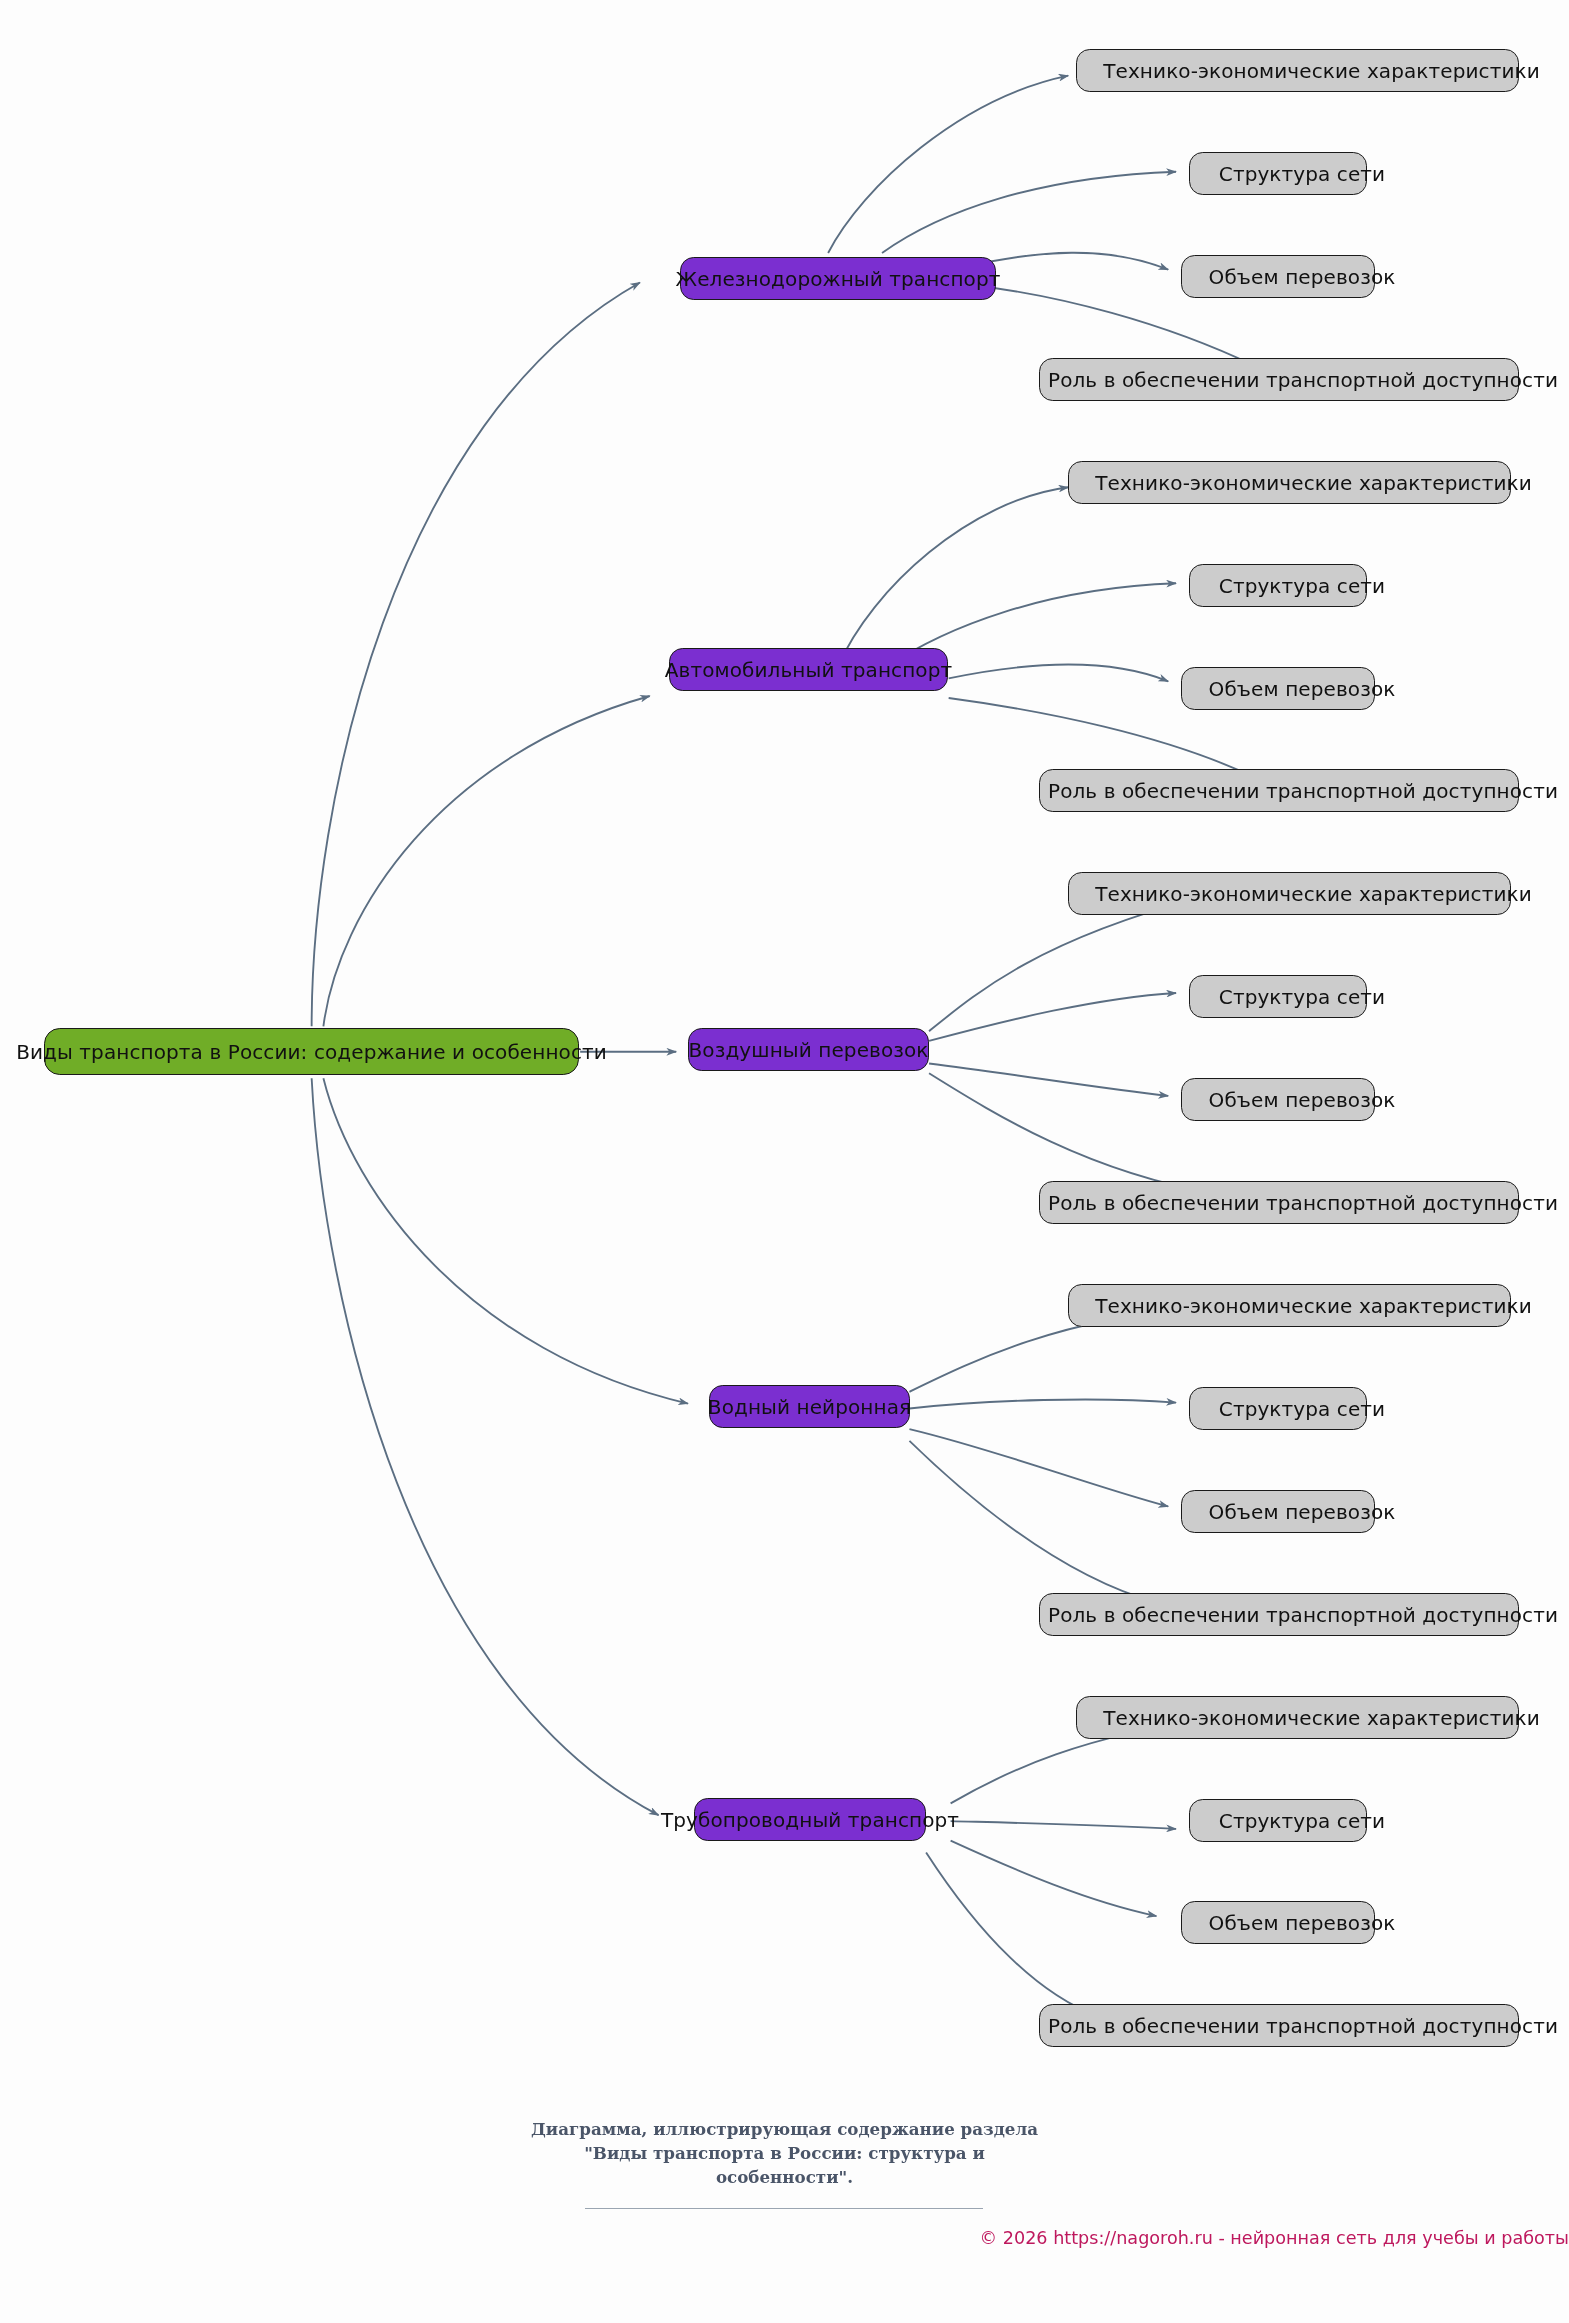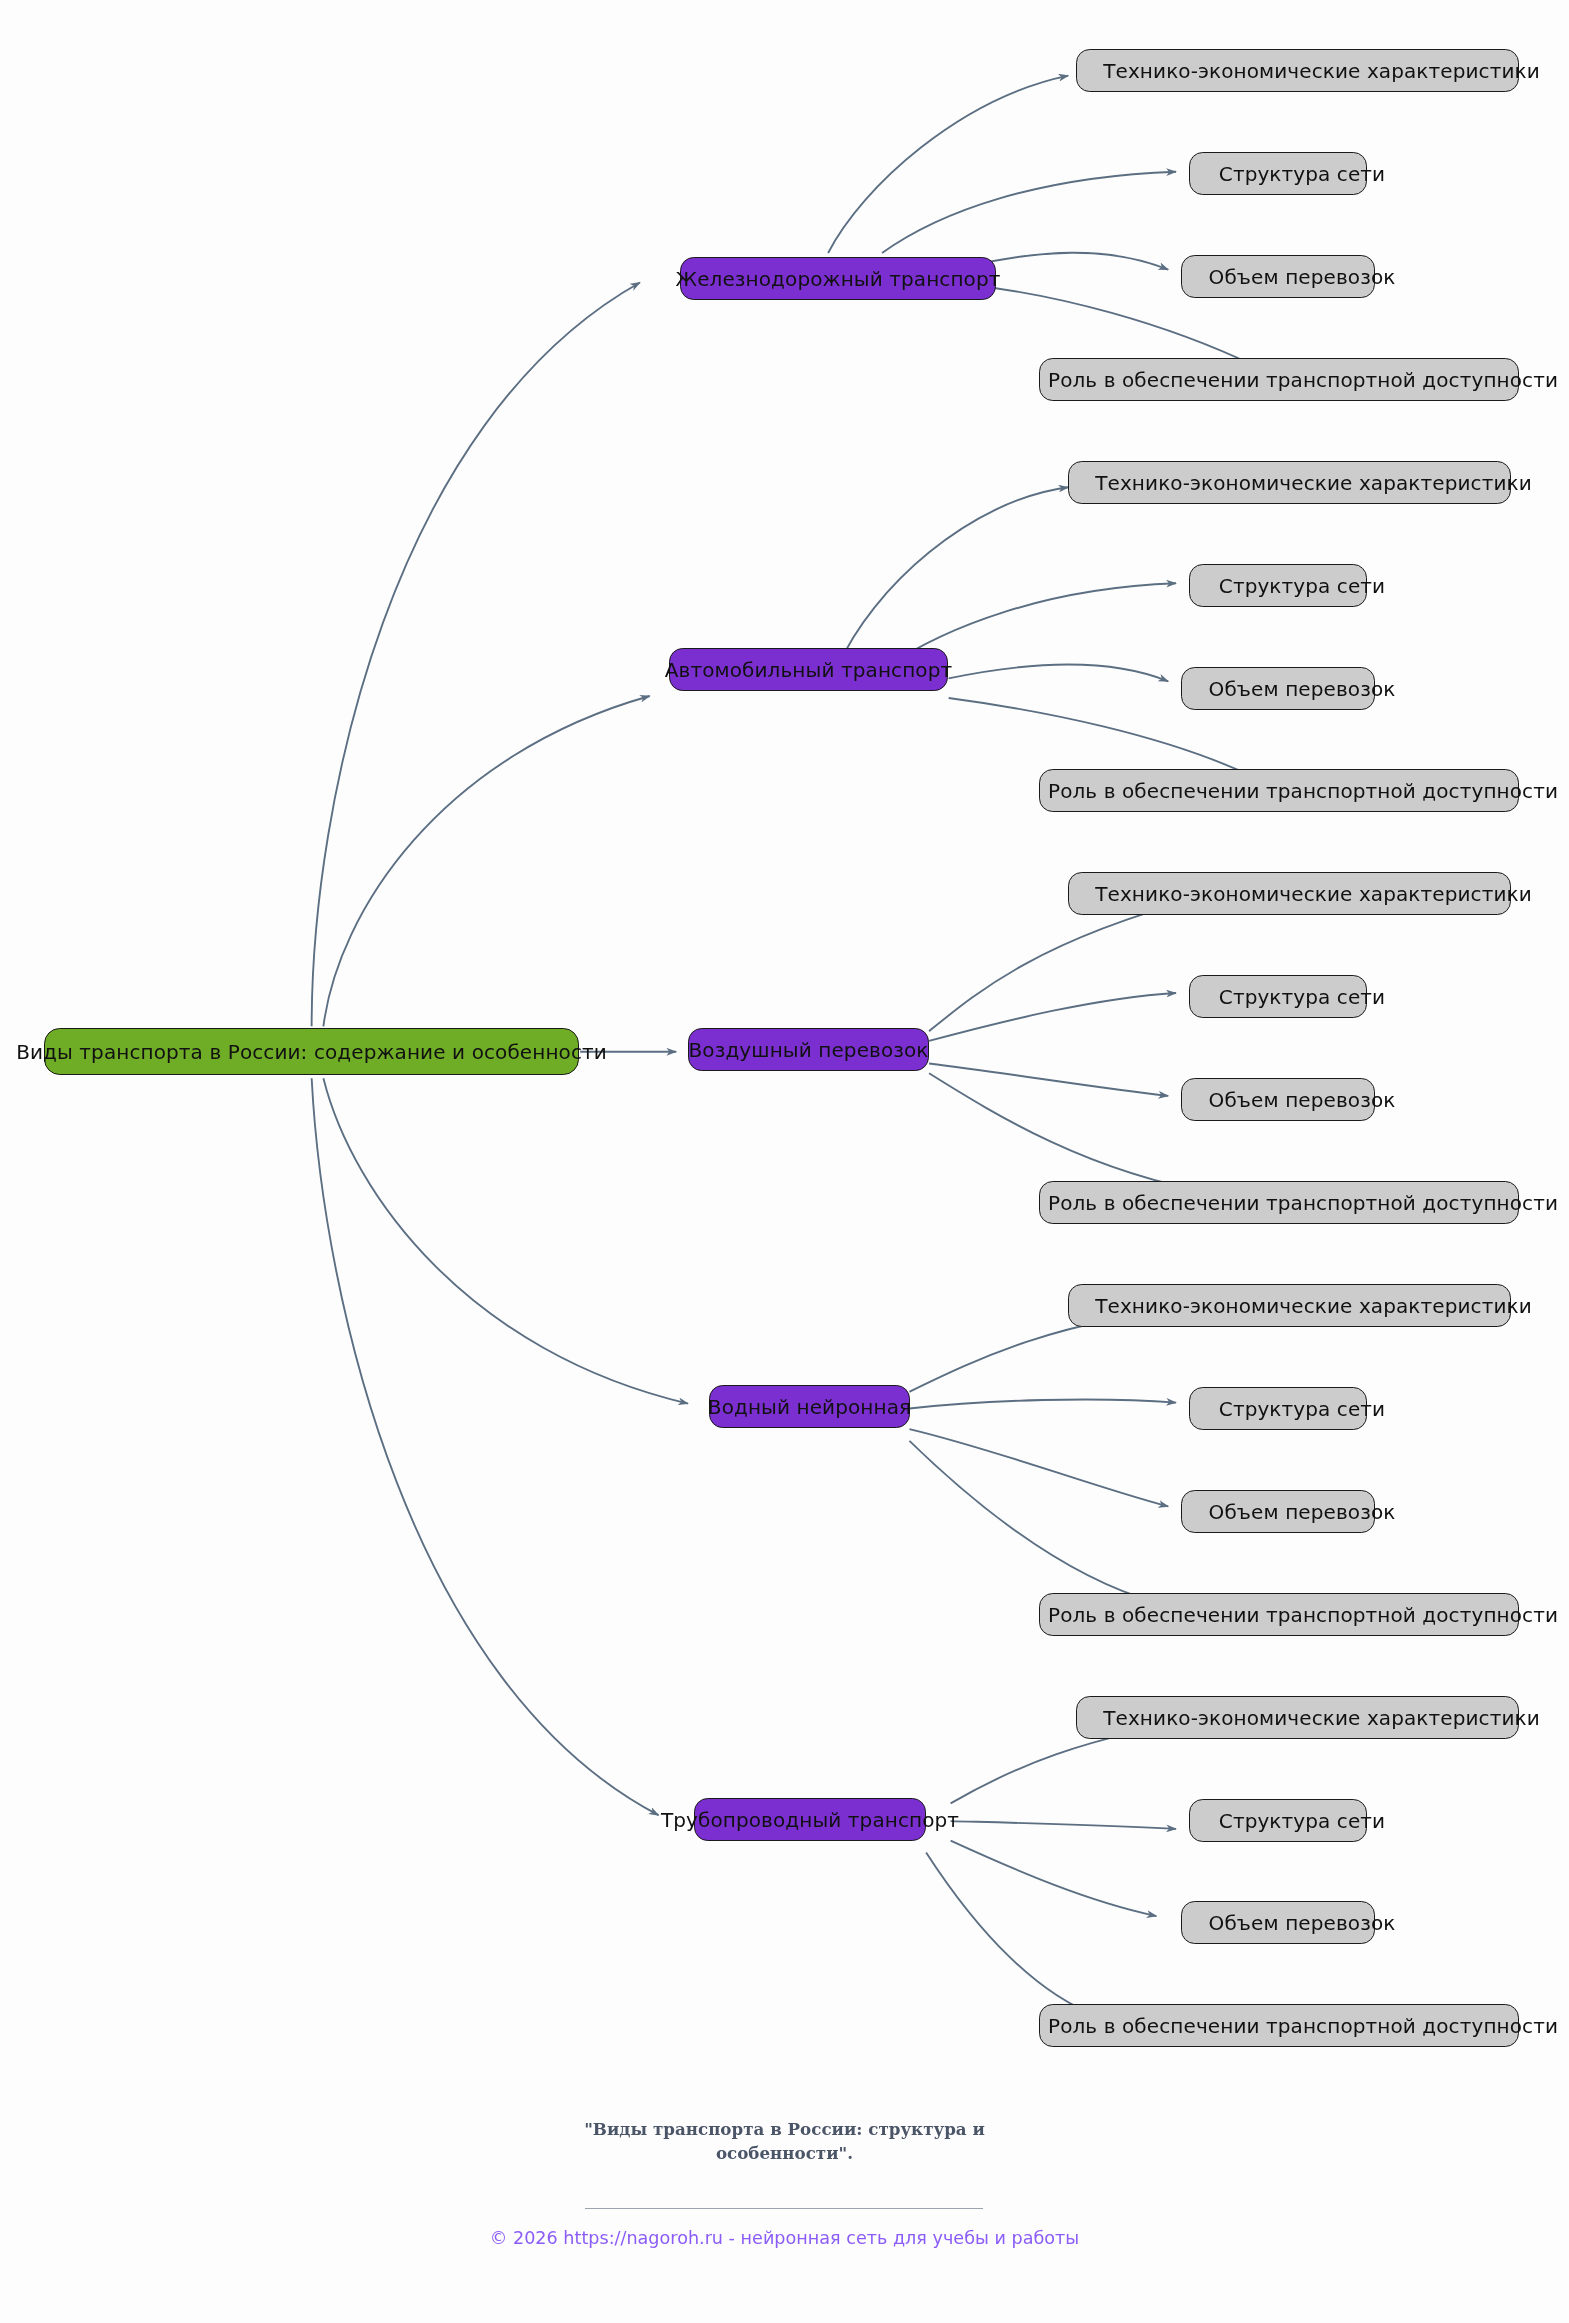--- a/index.html
+++ b/index.html
@@ -80,24 +80,24 @@
     top: 2208px;
     width: 398px;
     height: 1px;
     background: #9aa5b1;
   }
   #footer-copyright {
     position: absolute;
     left: 0;
     top: 2228px;
     width: 1569px;
-    text-align: center;
+    text-align: right;
     font-family: "DejaVu Sans", sans-serif;
     font-size: 17.6px;
-    color: #8b5cf6;
+    color: #be185d;
   }
 </style>
 </head>
 <body>
 
 <div id="diagram-canvas">
 
   <svg id="edge-layer" viewBox="0 0 1601 2371" xmlns="http://www.w3.org/2000/svg">
     <defs>
       <marker id="arrowhead" markerWidth="11" markerHeight="8" refX="10" refY="4" orient="auto" markerUnits="userSpaceOnUse">
@@ -219,20 +219,21 @@
   <div class="node node-leaf" style="left:1181px; top:1901px; width:194px; height:43px;">
     <span>Объем перевозок</span>
   </div>
   <div class="node node-leaf" style="left:1039px; top:2004px; width:480px; height:43px;">
     <span>Роль в обеспечении транспортной доступности</span>
   </div>
 
 </div>
 
 <div class="caption" id="caption-block">
+  <div>Диаграмма, иллюстрирующая содержание раздела</div>
   <div>"Виды транспорта в России: структура и</div>
   <div>особенности".</div>
 </div>
 
 <div id="footer-rule"></div>
 
 <div id="footer-copyright">© 2026 https://nagoroh.ru - нейронная сеть для учебы и работы</div>
 
 
 </body></html>

